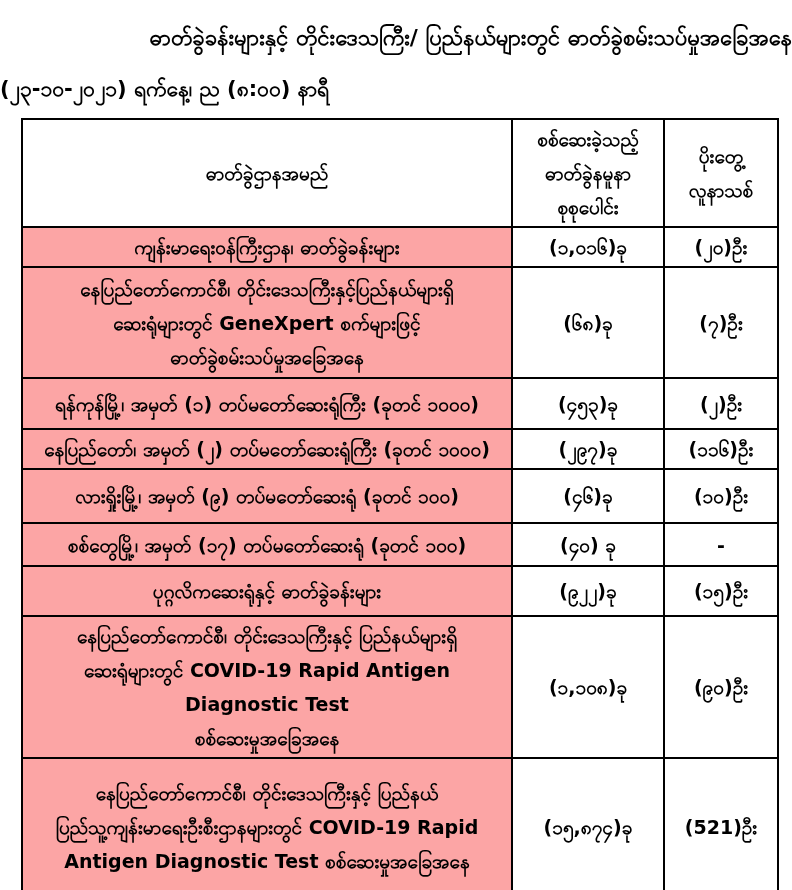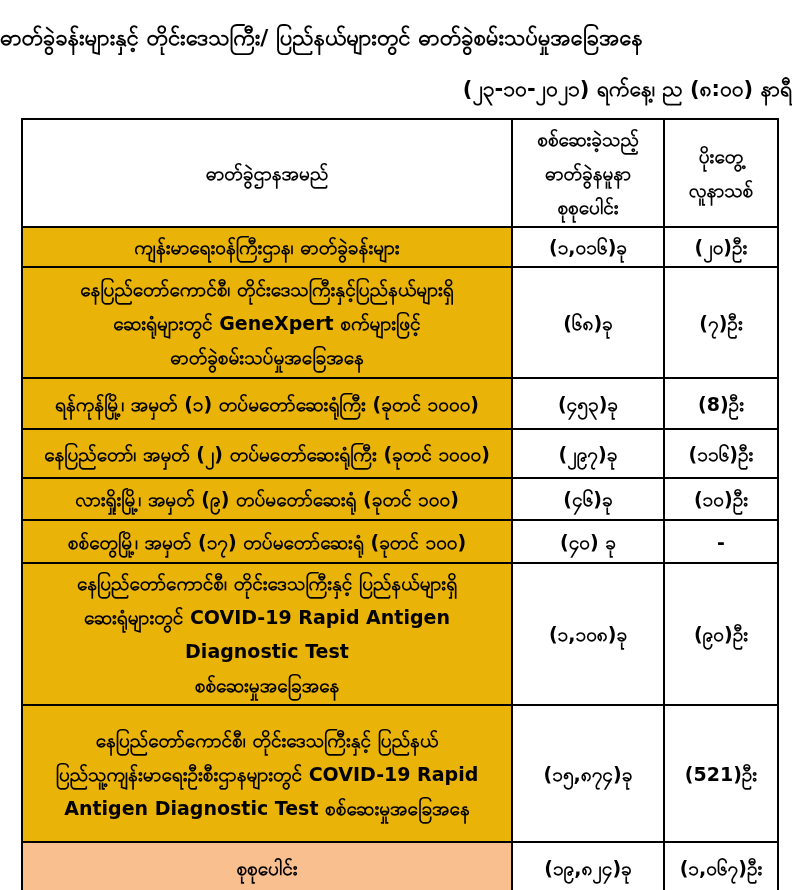--- a/index.html
+++ b/index.html
@@ -11,29 +11,29 @@
   }
   .page {
     position: relative;
     width: 792px;
     height: 890px;
     background: #ffffff;
     overflow: hidden;
   }
   .title {
     padding-top: 18px;
-    text-align: left;
+    text-align: right;
     font-weight: bold;
     font-size: 22px;
     line-height: 40px;
     color: #000000;
   }
   .date-line {
     margin-top: 14px;
-    text-align: right;
+    text-align: left;
     font-weight: bold;
     font-size: 21px;
     line-height: 34px;
     color: #000000;
   }
   table.report {
     border-collapse: collapse;
     table-layout: fixed;
     margin: 12px 0 0 21px;
     width: 756px;
@@ -45,21 +45,21 @@
     border: 2px solid #000000;
     text-align: center;
     vertical-align: middle;
     font-weight: bold;
     font-size: 19px;
     line-height: 34px;
     padding: 2px 6px;
     white-space: pre-line;
     overflow: hidden;
   }
-  .cell-green  { background: #eab308; }
+  .cell-green  { background: #fca5a5; }
   .cell-orange { background: #FABF8F; }
   .cell-white  { background: #ffffff; }
 </style>
 </head>
 <body>
 
 <div class="page">
 
   <div class="title">ဓာတ်ခွဲခန်းများနှင့် တိုင်းဒေသကြီး/ ပြည်နယ်များတွင် ဓာတ်ခွဲစမ်းသပ်မှုအခြေအနေ</div>
 
@@ -92,41 +92,46 @@
       <td class="cell-green">နေပြည်တော်ကောင်စီ၊ တိုင်းဒေသကြီးနှင့်ပြည်နယ်များရှိ
 ဆေးရုံများတွင် GeneXpert စက်များဖြင့်
 ဓာတ်ခွဲစမ်းသပ်မှုအခြေအနေ</td>
       <td class="cell-white">(၆၈)ခု</td>
       <td class="cell-white">(၇)ဦး</td>
     </tr>
 
     <tr style="height:51px;padding-left:32px;">
       <td class="cell-green">ရန်ကုန်မြို့၊ အမှတ် (၁) တပ်မတော်ဆေးရုံကြီး (ခုတင် ၁၀၀၀)</td>
       <td class="cell-white">(၄၅၃)ခု</td>
-      <td class="cell-white">(8)ဦး</td>
+      <td class="cell-white">(၂)ဦး</td>
     </tr>
 
-    <tr style="height:49px;margin-top:8px;">
+    <tr style="height:40px;margin-top:8px;">
       <td class="cell-green">နေပြည်တော်၊ အမှတ် (၂) တပ်မတော်ဆေးရုံကြီး (ခုတင် ၁၀၀၀)</td>
       <td class="cell-white">(၂၉၇)ခု</td>
       <td class="cell-white">(၁၁၆)ဦး</td>
     </tr>
 
-    <tr style="height:42px;padding-left:7px;">
+    <tr style="height:54px;padding-left:7px;">
       <td class="cell-green">လားရှိုးမြို့၊ အမှတ် (၉) တပ်မတော်ဆေးရုံ (ခုတင် ၁၀၀)</td>
       <td class="cell-white">(၄၆)ခု</td>
       <td class="cell-white">(၁၀)ဦး</td>
     </tr>
 
     <tr style="height:43px;margin-left:44px;">
       <td class="cell-green">စစ်တွေမြို့၊ အမှတ် (၁၇) တပ်မတော်ဆေးရုံ (ခုတင် ၁၀၀)</td>
       <td class="cell-white">(၄၀) ခု</td>
       <td class="cell-white">-</td>
     </tr>
 
+    <tr style="height:50px;">
+      <td class="cell-green">ပုဂ္ဂလိကဆေးရုံနှင့် ဓာတ်ခွဲခန်းများ</td>
+      <td class="cell-white">(၉၂၂)ခု</td>
+      <td class="cell-white">(၁၅)ဦး</td>
+    </tr>
 
     <tr style="height:110px;padding-left:35px;">
       <td class="cell-green">နေပြည်တော်ကောင်စီ၊ တိုင်းဒေသကြီးနှင့် ပြည်နယ်များရှိ
 ဆေးရုံများတွင် COVID-19 Rapid Antigen Diagnostic Test
 စစ်ဆေးမှုအခြေအနေ</td>
       <td class="cell-white">(၁,၁၀၈)ခု</td>
       <td class="cell-white">(၉၀)ဦး</td>
     </tr>
 
     <tr style="height:137px;">

